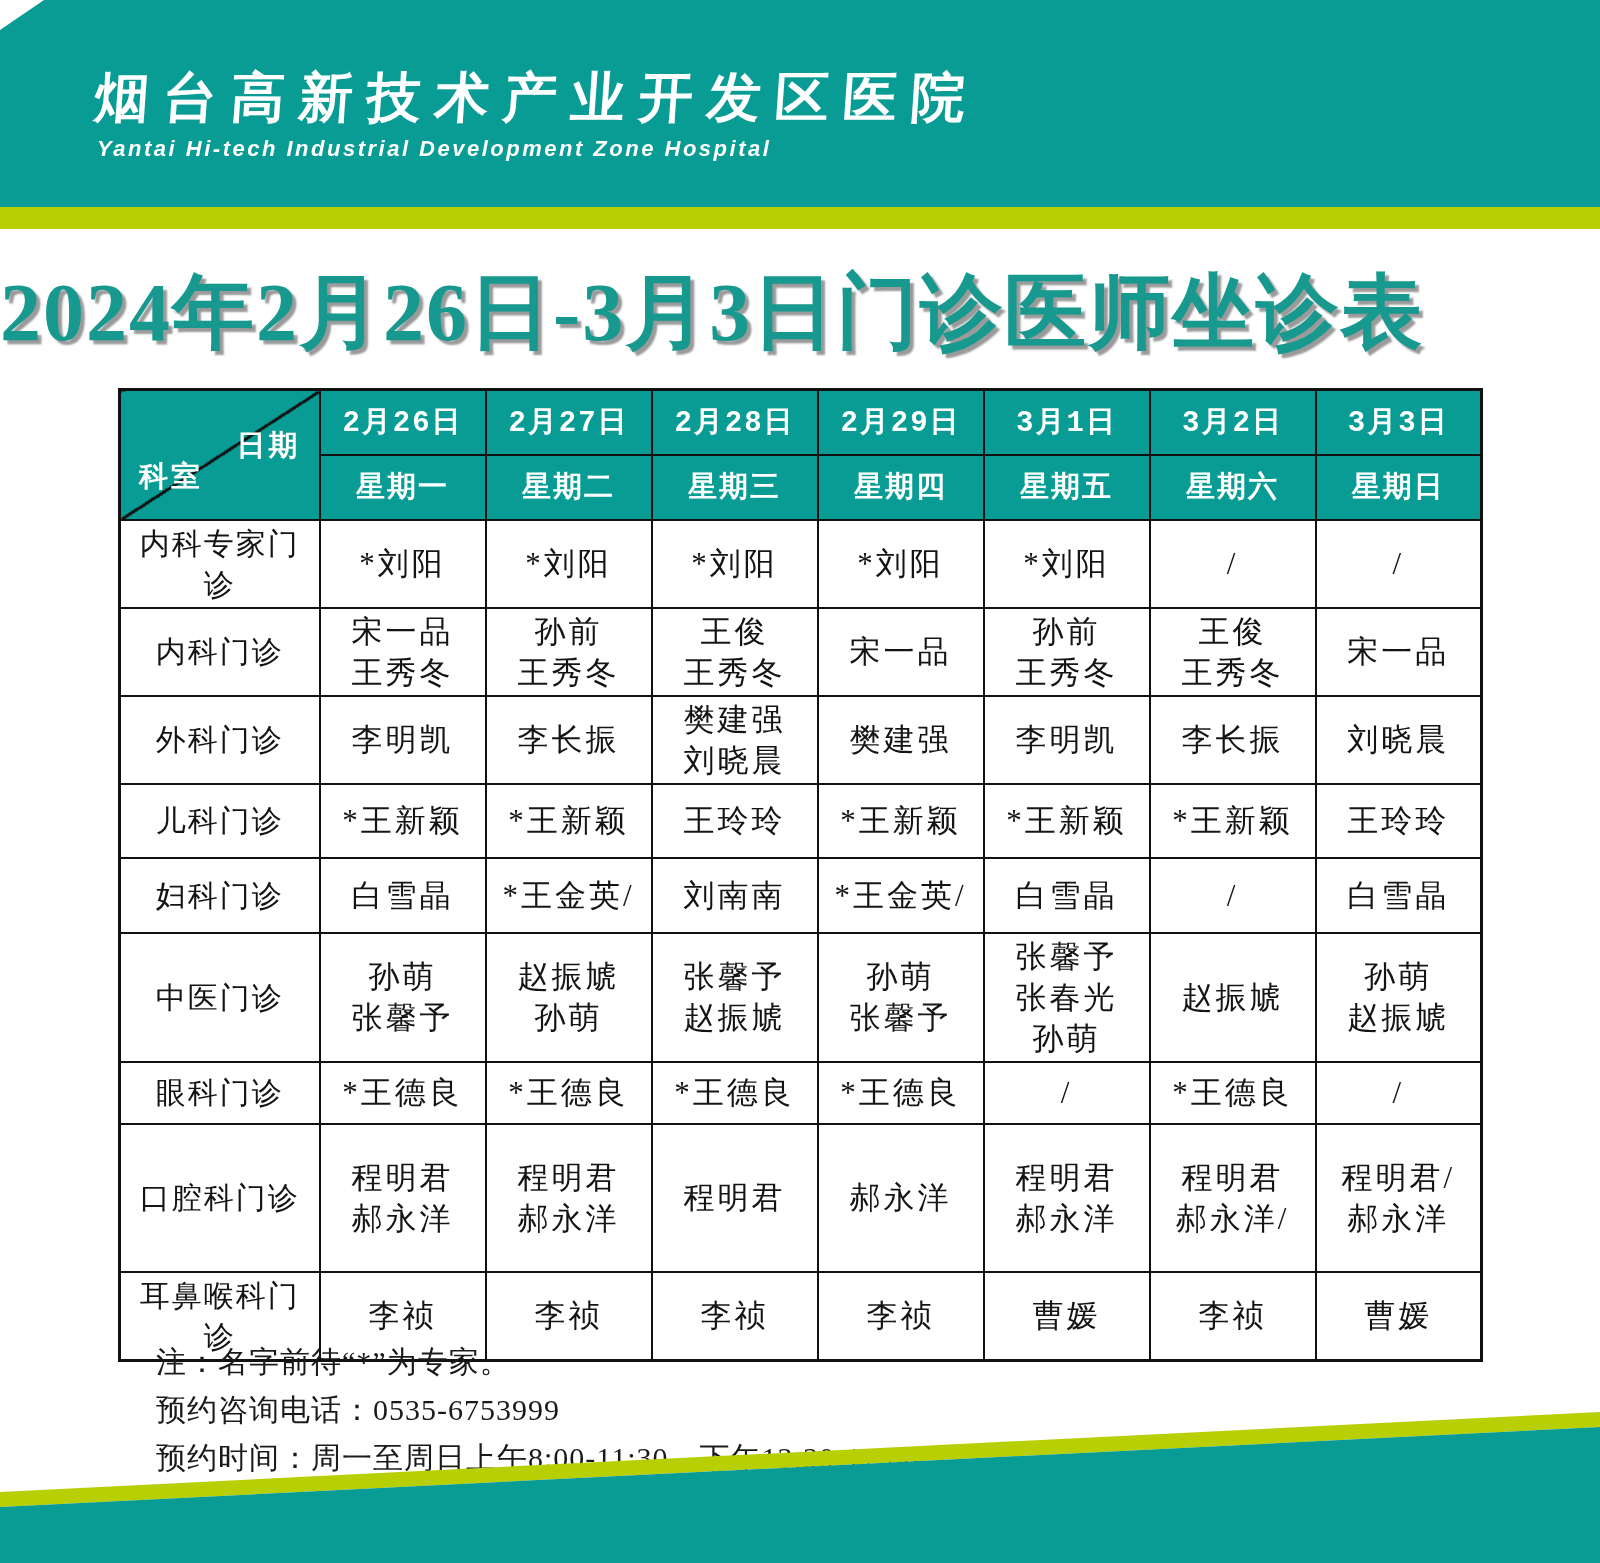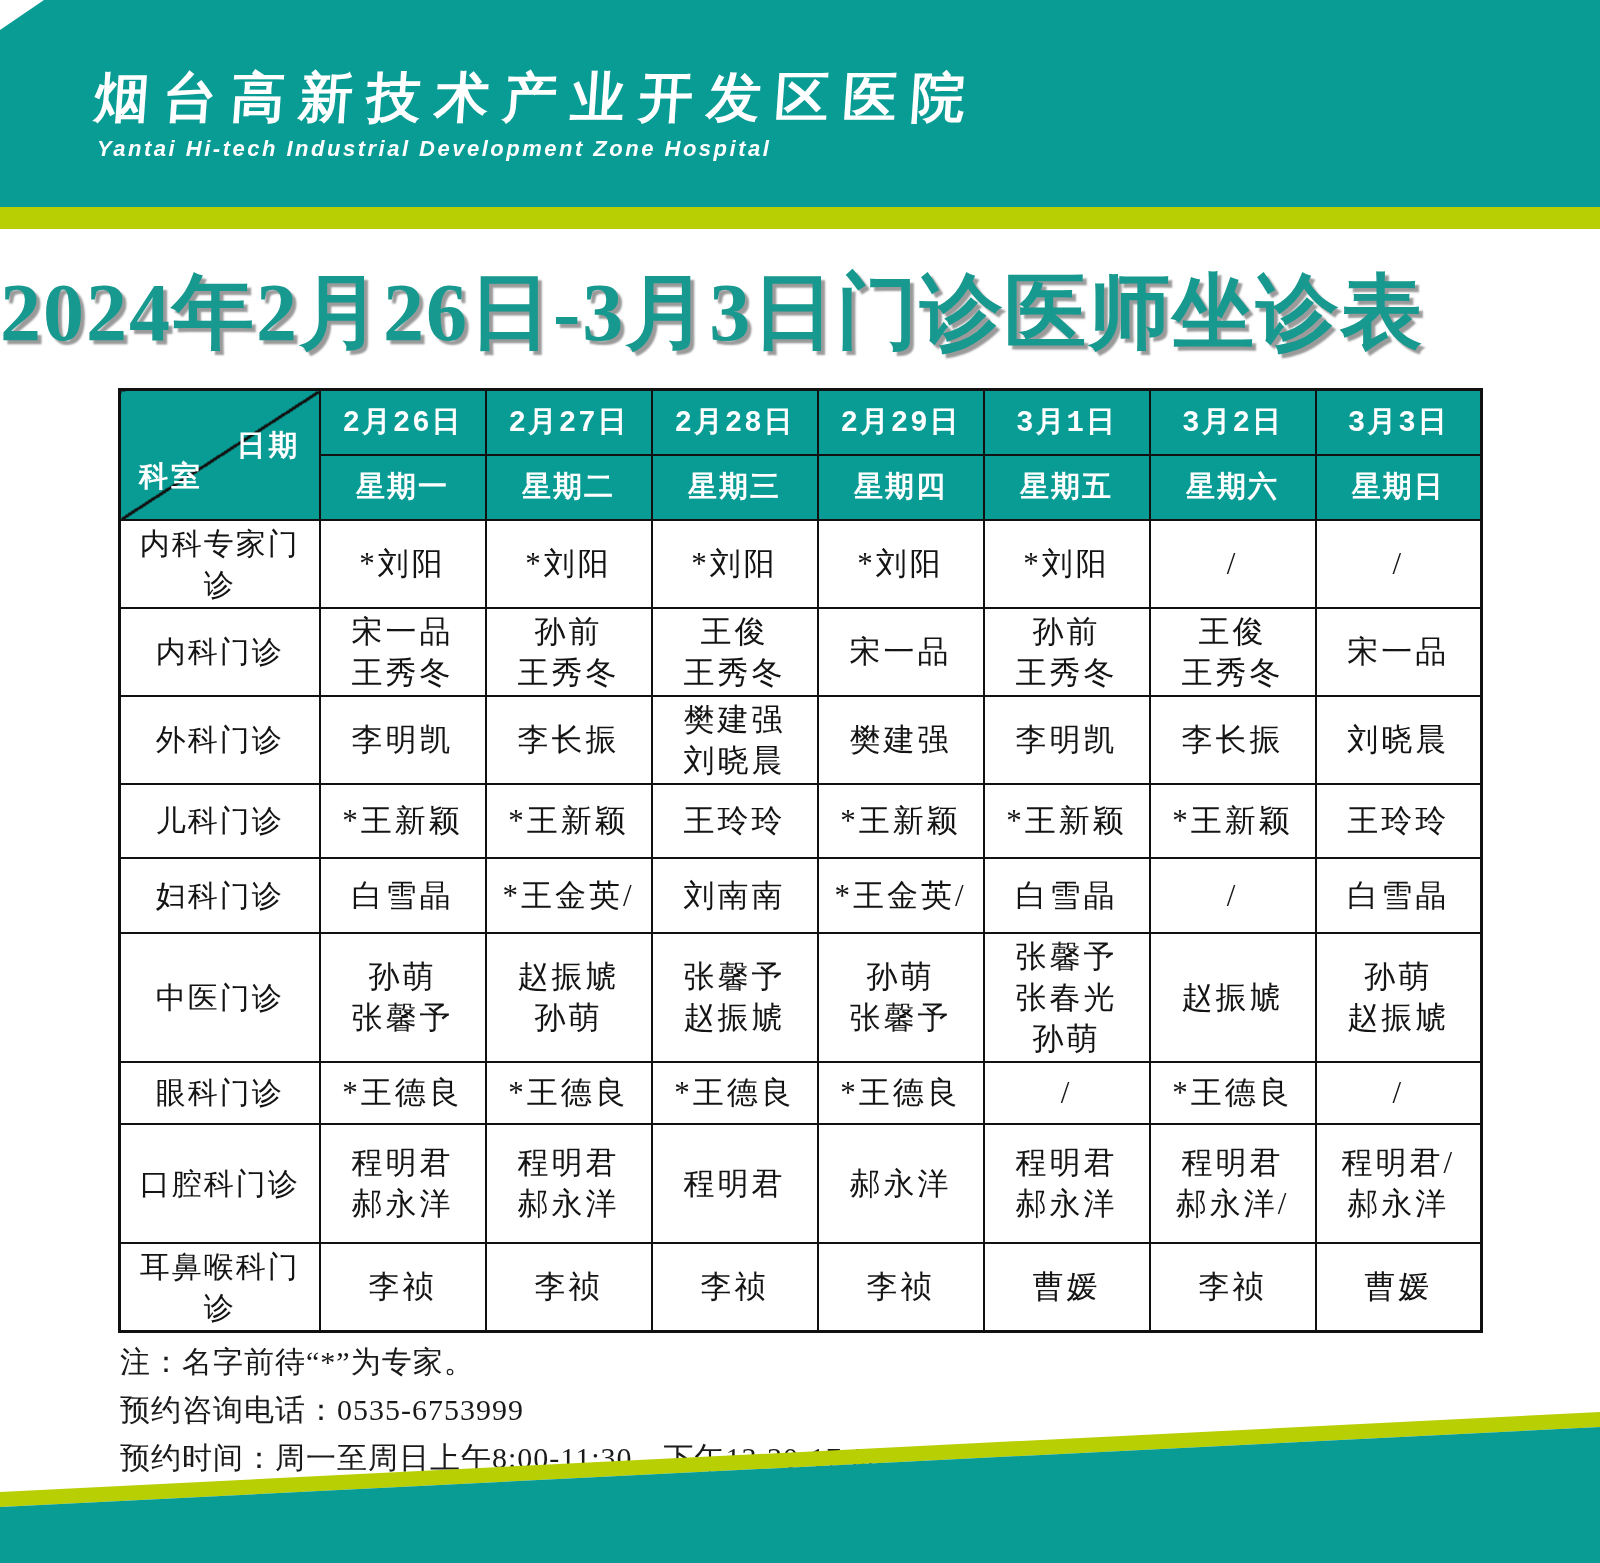--- a/index.html
+++ b/index.html
@@ -64,26 +64,26 @@
     white-space:pre-line;line-height:41px;letter-spacing:3px;
   }
   table.sched td.dept{font-size:30px;letter-spacing:2px;font-family:Liberation Serif, serif;}
   tbody tr:nth-child(1){height:72px}
   tbody tr:nth-child(2){height:88px}
   tbody tr:nth-child(3){height:80px}
   tbody tr:nth-child(4){height:74px}
   tbody tr:nth-child(5){height:75px}
   tbody tr:nth-child(6){height:128px}
   tbody tr:nth-child(7){height:62px}
-  tbody tr:nth-child(8){height:119px}
+  tbody tr:nth-child(8){height:148px}
   tbody tr:nth-child(9){height:72px}
   
   .notes{position:absolute;left:120px;top:1338px;width:1100px;
     color:#1a1a1a;font-size:30px;line-height:48px;letter-spacing:1px;}
-  .notes div{white-space:nowrap;}
+  .notes div{white-space:nowrap;margin-left:36px;}
   
   .bottom-deco{position:absolute;left:0;top:1405px;width:1600px;height:158px;}
 </style>
 </head>
 <body>
 
 <div class="page">
 
   <div class="top-band"></div>
   <div class="top-stripe"></div>

